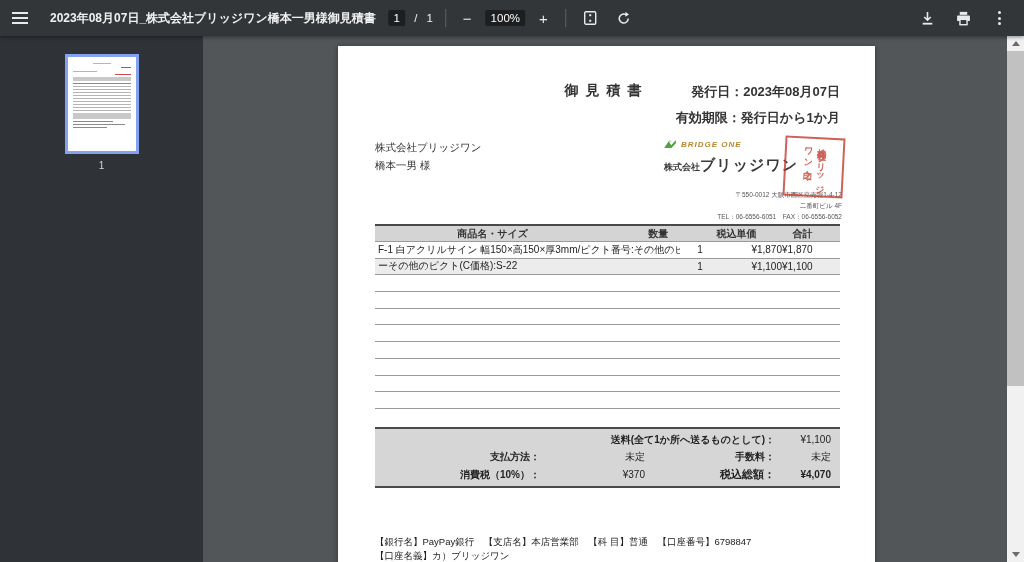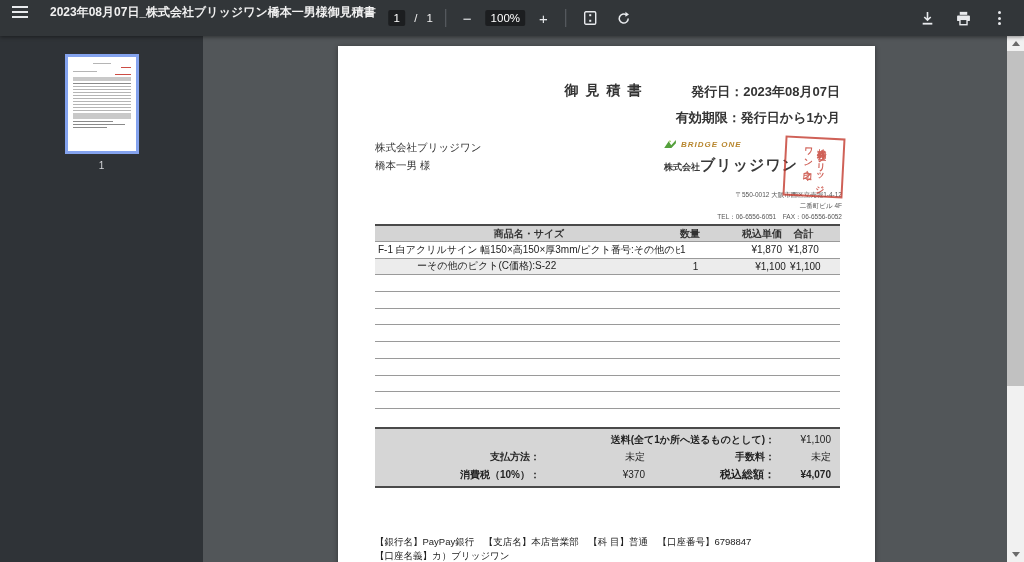--- a/index.html
+++ b/index.html
@@ -2,21 +2,21 @@
 <html style="--toolbar-bg: #323639; --sidebar-bg: #2f3337; --viewer-bg: #525659; --thumbnail-selected: #84a3ee; --stamp-red: #c43a2e; --logo-green: #54a03c; --logo-text: #b8872f; --header-row-bg: #d4d4d4; --summary-bg: #d6d6d6; --zebra-row-bg: #ececec;"><head>
 <meta charset="utf-8">
 <style>
   * { margin:0; padding:0; box-sizing:border-box; }
   html,body { width:1024px; height:562px; overflow:hidden; }
   body { font-family:"Liberation Sans","DejaVu Sans",sans-serif; }
   .app { position:relative; width:1024px; height:562px; background:var(--viewer-bg,#525659); overflow:hidden; }
 
   
   .toolbar { position:absolute; left:0; top:0; width:1024px; height:36px;
-    background:var(--toolbar-bg,#323639); color:#f1f1f1; display:flex; align-items:flex-start;
+    background:var(--toolbar-bg,#323639); color:#f1f1f1; display:flex; align-items:center;
     box-shadow:0 1px 4px rgba(0,0,0,.45); z-index:5; }
   .tb-left { display:flex; align-items:center; gap:14px; padding-left:12px; }
   .menu-btn { width:24px; height:24px; display:flex; flex-direction:column; justify-content:center; gap:3px; cursor:pointer; }
   .menu-btn i { display:block; width:16px; height:2px; background:#e8eaed; }
   .tb-title { font-size:12px; font-weight:600; color:#f1f1f1; white-space:nowrap; }
   .tb-center { position:absolute; left:50%; top:0; transform:translateX(-50%); height:36px;
     display:flex; align-items:center; gap:9px; font-size:11.5px; }
   .tb-box { background:#1c1e20; border-radius:2px; min-width:17px; padding:2px 5px; text-align:center; color:#fff; }
   .tb-sep { width:1px; height:18px; background:#5f6368; margin:0 3px; }
   .tb-btn { color:#e8eaed; font-size:15px; line-height:1; padding:4px 5px; cursor:pointer; display:flex; align-items:center; }
@@ -52,28 +52,28 @@
   .issuer-name .np { font-size:9px; font-weight:bold; }
   .issuer-name .nm { font-size:15px; font-weight:bold; letter-spacing:1px; }
   .stamp { position:absolute; right:-2px; top:2px; width:60px; height:60px;
     border:2.5px solid var(--stamp-red,#c43a2e); transform:rotate(3deg); opacity:.8; overflow:hidden;
     display:flex; justify-content:center; padding-top:2px; }
   .stamp span { writing-mode:vertical-rl; font-size:9px; font-weight:bold; color:var(--stamp-red,#c43a2e); letter-spacing:1px; }
   .issuer-addr { margin-top:14px; text-align:right; font-size:6.5px; color:#555; line-height:11px; }
 
   .itable { position:absolute; left:37px; top:178px; width:465px; border-top:2px solid #4a4a4a; font-size:10px; }
   .t-row { display:flex; align-items:center; height:16.5px; border-bottom:1px solid #9a9a9a; padding-right:15px; }
-  .t-row.head { height:16px; background:var(--header-row-bg,#d4d4d4); font-weight:bold; color:#333; }
-  .t-row.zebra { background:var(--zebra-row-bg,#ececec);padding-left:39px; }
+  .t-row.head { height:16px; background:var(--header-row-bg,#d4d4d4); font-weight:bold; color:#333;gap:36px; }
+  .t-row.zebra { background:var(--zebra-row-bg,#ececec); }
   .t-row.empty { height:16.75px; }
   .c-name { width:305px; padding-left:3px; white-space:nowrap; overflow:hidden; }
   .t-row.head .c-name { text-align:center; }
-  .c-qty { width:40px; text-align:left; }
+  .c-qty { width:40px; text-align:center; }
   .c-unit { width:62px; text-align:right; }
-  .c-total { width:43px; text-align:center; }
+  .c-total { width:43px; text-align:left; }
 
   .summary { position:absolute; left:37px; top:381px; width:465px; background:var(--summary-bg,#d6d6d6);
     border-top:2px solid #4a4a4a; border-bottom:2px solid #4a4a4a; padding:2px 0; }
   .s-row { display:flex; align-items:center; height:17.5px; font-size:10px; color:#222; }
   .s-c1 { width:165px; text-align:right; font-weight:600; }
   .s-c2 { width:105px; text-align:right; }
   .s-c3 { width:130px; text-align:right; font-weight:600; }
   .s-c4 { width:60px; text-align:right; padding-right:4px; }
   .s-span { width:400px; text-align:right; font-weight:600; }
   .s-big { font-size:11px; font-weight:bold; }

